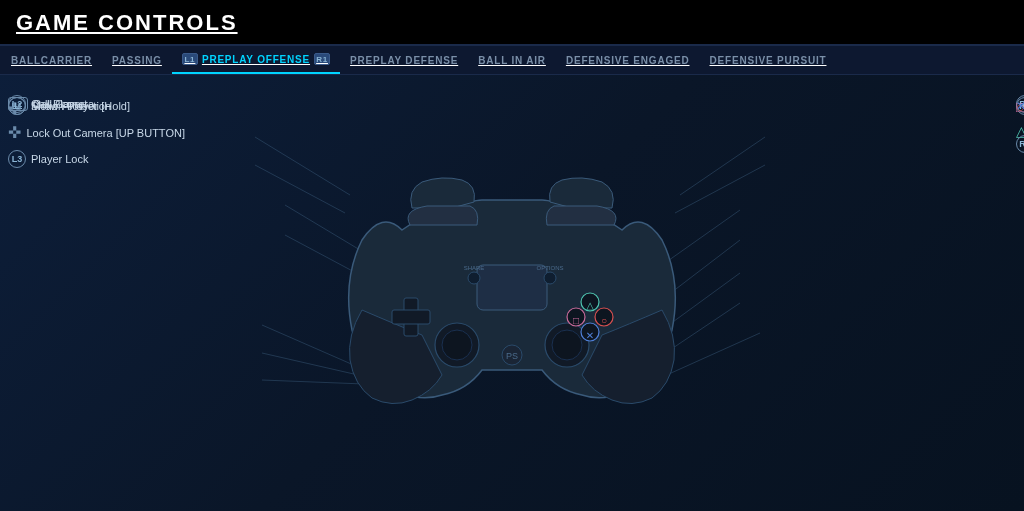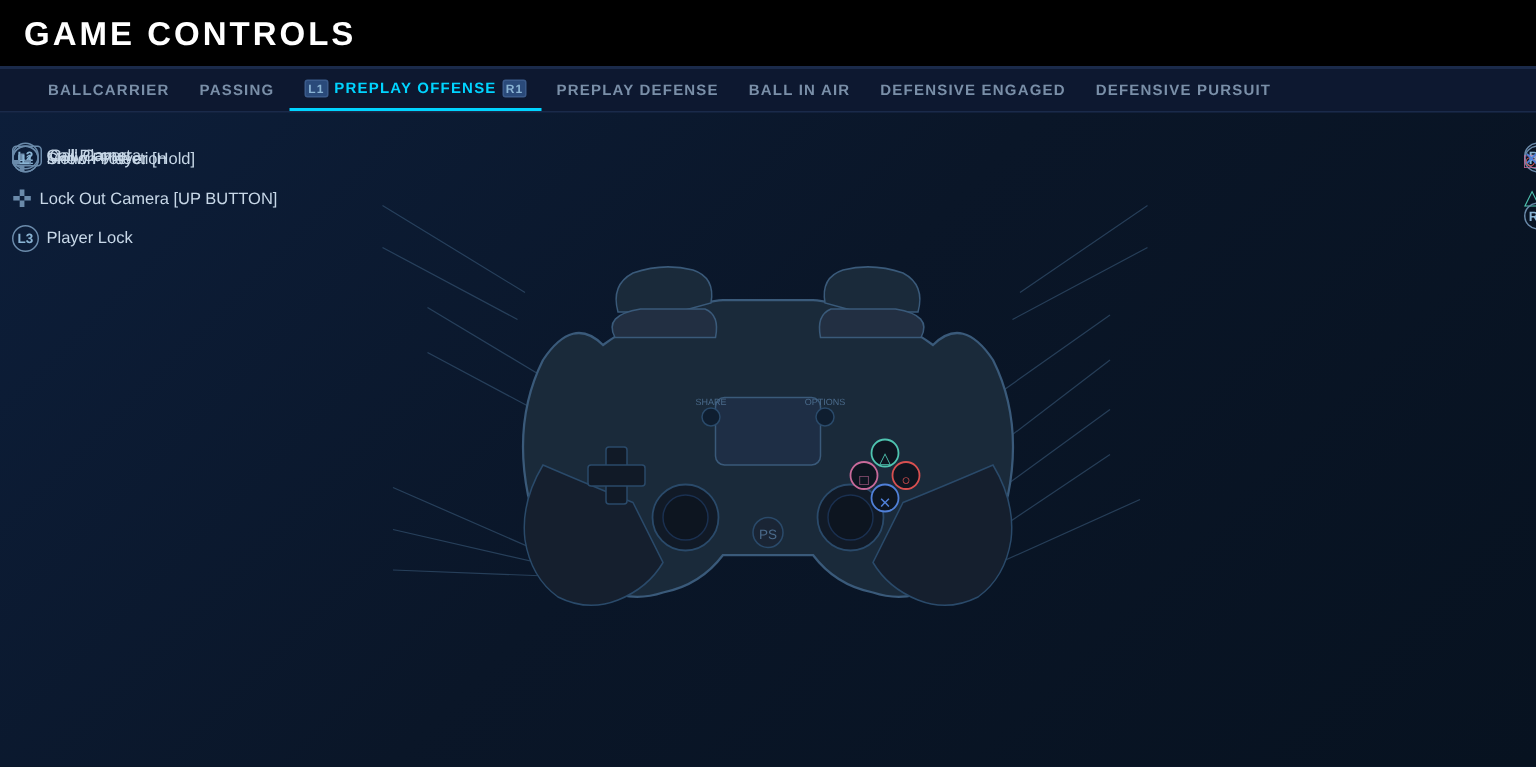--- a/index.html
+++ b/index.html
@@ -9,41 +9,42 @@
       width: 1024px;
       height: 511px;
       overflow: hidden;
       color: #fff;
     }
     #app {
       width: 1024px;
       height: 511px;
       background: linear-gradient(135deg, #0d1f3c 0%, #0a1628 50%, #071220 100%);
       position: relative;
+      text-decoration: underline;
     }
     
     #header {
       background: #000;
       padding: 10px 16px 8px;
       border-bottom: 2px solid #1a2a4a;
     }
     #header h1 {
       font-size: 22px;
       font-weight: 900;
       color: #fff;
       letter-spacing: 2px;
       text-transform: uppercase;
     }
     
     #nav {
       display: flex;
       align-items: center;
       background: #0d1830;
       border-bottom: 1px solid #1a2a4a;
-      padding: 0 22px;
+      padding: 0 1px;
     }
     .nav-tab {
       padding: 7px 10px;
       font-size: 10px;
       font-weight: 700;
       letter-spacing: 0.8px;
       text-transform: uppercase;
       color: #7a8fa8;
       cursor: pointer;
       white-space: nowrap;

